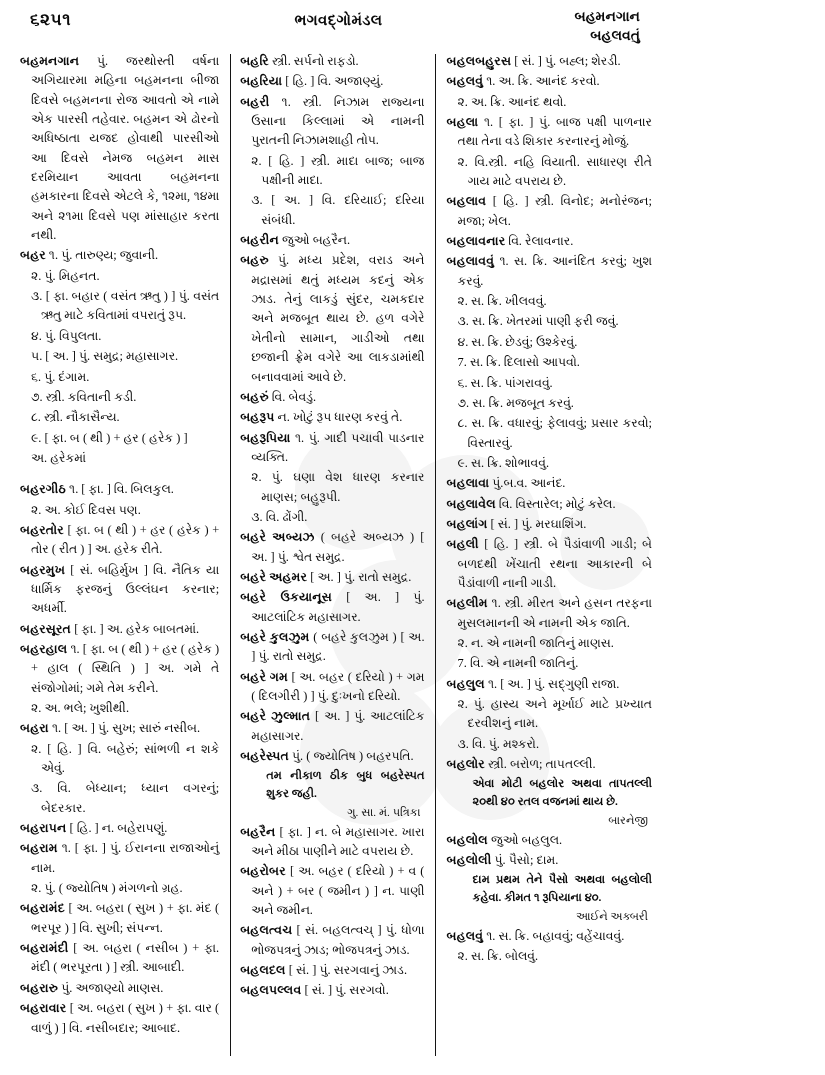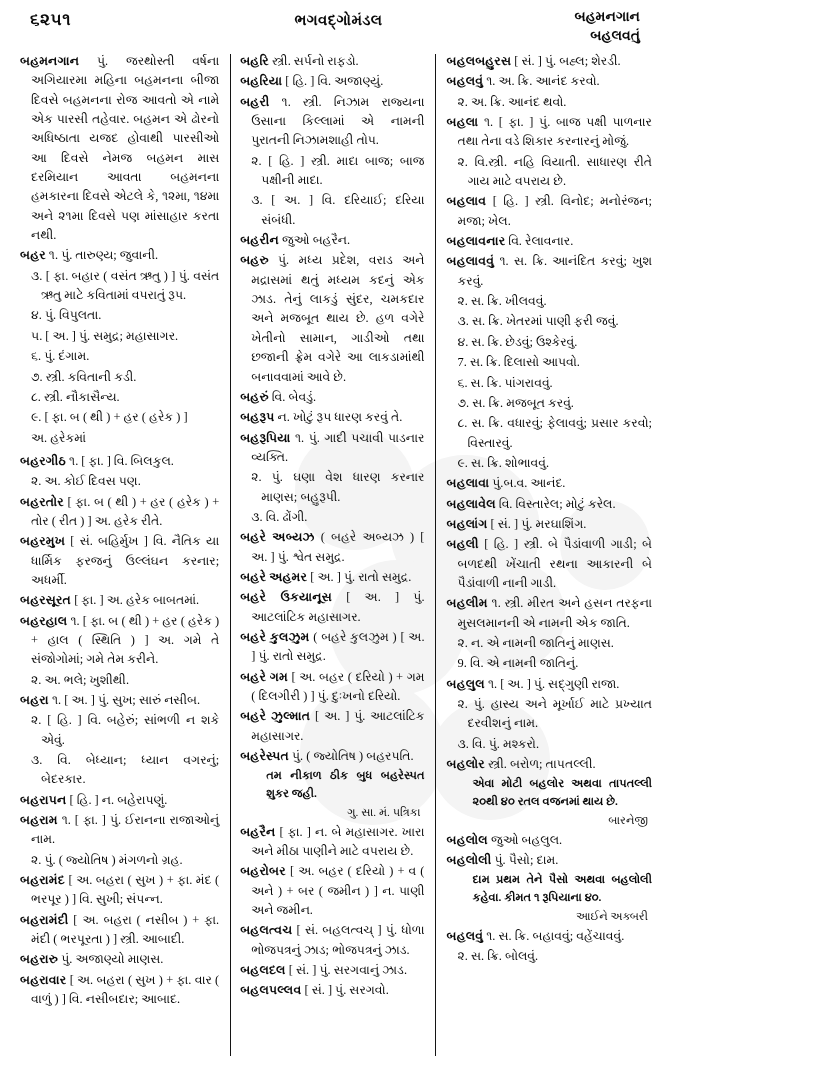--- a/index.html
+++ b/index.html
@@ -116,21 +116,21 @@
     padding-left: 11px;
     text-indent: -11px;
   }
   .sub {
     margin: 0 0 1px 0;
     padding-left: 21px;
     text-indent: -10px;
     text-align: justify;
   }
   .cont {
-    margin: 0 0 4px 0;
+    margin: 0 0 12px 0;
     padding-left: 11px;
     text-align: justify;
     font-family: Liberation Serif, serif;
   }
   .quote {
     margin: 0 0 1px 0;
     padding-left: 26px;
     font-size: 11.4px;
     text-align: justify;
     font-weight: bold;
@@ -168,20 +168,21 @@
       <div class="guides">
         <div>બહમનગાન</div>
         <div>બહલવતું</div>
       </div>
     </div>
 
     <div class="columns">
       <div class="col col-1" id="col-1">
           <p class="entry hang"><span class="hw">બહમનગાન</span><span> પું. જરથોસ્તી વર્ષના અગિયારમા મહિના બહમનના બીજા દિવસે બહમનના રોજ આવતો એ નામે એક પારસી તહેવાર. બહમન એ ઢોરનો અધિષ્ઠાતા યજદ હોવાથી પારસીઓ આ દિવસે નેમજ બહમન માસ દરમિયાન આવતા બહમનના હમકારના દિવસે એટલે કે, ૧૨મા, ૧૪મા અને ૨૧મા દિવસે પણ માંસાહાર કરતા નથી.</span></p>
           <p class="entry hang"><span class="hw">બહર</span><span> ૧. પું. તારુણ્ય; જુવાની.</span></p>
+          <p class="sub">૨. પું. મિહનત.</p>
           <p class="sub">૩. [ ફા. બહાર ( વસંત ઋતુ ) ] પું. વસંત ઋતુ માટે કવિતામાં વપરાતું રૂપ.</p>
           <p class="sub">૪. પું. વિપુલતા.</p>
           <p class="sub">૫. [ અ. ] પું. સમુદ્ર; મહાસાગર.</p>
           <p class="sub">૬. પું. દંગામ.</p>
           <p class="sub">૭. સ્ત્રી. કવિતાની કડી.</p>
           <p class="sub">૮. સ્ત્રી. નૌકાસૈન્ય.</p>
           <p class="sub">૯. [ ફા. બ ( થી ) + હર ( હરેક ) ]</p>
           <p class="cont">અ. હરેકમાં</p>
           <p class="entry hang"><span class="hw">બહરગીઠ</span><span> ૧. [ ફા. ] વિ. બિલકુલ.</span></p>
           <p class="sub">૨. અ. કોઈ દિવસ પણ.</p>
@@ -249,21 +250,21 @@
           <p class="sub">૬. સ. ક્રિ. પાંગરાવવું.</p>
           <p class="sub">૭. સ. ક્રિ. મજબૂત કરવું.</p>
           <p class="sub">૮. સ. ક્રિ. વધારવું; ફેલાવવું; પ્રસાર કરવો; વિસ્તારવું.</p>
           <p class="sub">૯. સ. ક્રિ. શોભાવવું.</p>
           <p class="entry hang"><span class="hw">બહલાવા</span><span> પું.બ.વ. આનંદ.</span></p>
           <p class="entry hang"><span class="hw">બહલાવેલ</span><span> વિ. વિસ્તારેલ; મોટું કરેલ.</span></p>
           <p class="entry hang"><span class="hw">બહલાંગ</span><span> [ સં. ] પું. મરઘાશિંગ.</span></p>
           <p class="entry hang"><span class="hw">બહલી</span><span> [ હિ. ] સ્ત્રી. બે પૈડાંવાળી ગાડી; બે બળદથી ખેંચાતી રથના આકારની બે પૈડાંવાળી નાની ગાડી.</span></p>
           <p class="entry hang"><span class="hw">બહલીમ</span><span> ૧. સ્ત્રી. મીરત અને હસન તરફના મુસલમાનની એ નામની એક જાતિ.</span></p>
           <p class="sub">૨. ન. એ નામની જાતિનું માણસ.</p>
-          <p class="sub">9. વિ. એ નામની જાતિનું.</p>
+          <p class="sub">7. વિ. એ નામની જાતિનું.</p>
           <p class="entry hang"><span class="hw">બહલુલ</span><span> ૧. [ અ. ] પું. સદ્ગુણી રાજા.</span></p>
           <p class="sub">૨. પું. હાસ્ય અને મૂર્ખાઈ માટે પ્રખ્યાત દરવીશનું નામ.</p>
           <p class="sub">૩. વિ. પું. મશ્કરો.</p>
           <p class="entry hang"><span class="hw">બહલોર</span><span> સ્ત્રી. બરોળ; તાપતલ્લી.</span></p>
           <div>
             <p class="quote">એવા મોટી બહલોર અથવા તાપતલ્લી ૨૦થી ૪૦ રતલ વજનમાં થાય છે.</p>
             <p class="source">બારનેજી</p>
           </div>
           <p class="entry hang"><span class="hw">બહલોલ</span><span> જુઓ બહલુલ.</span></p>
           <p class="entry hang"><span class="hw">બહલોલી</span><span> પું. પૈસો; દામ.</span></p>

